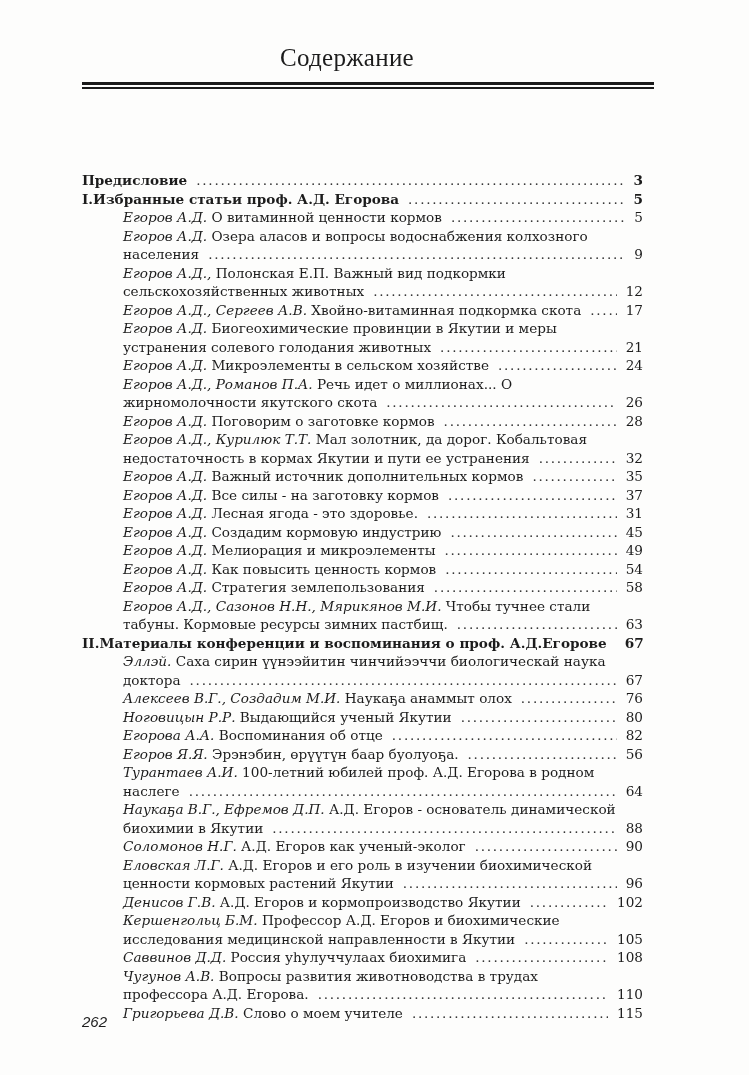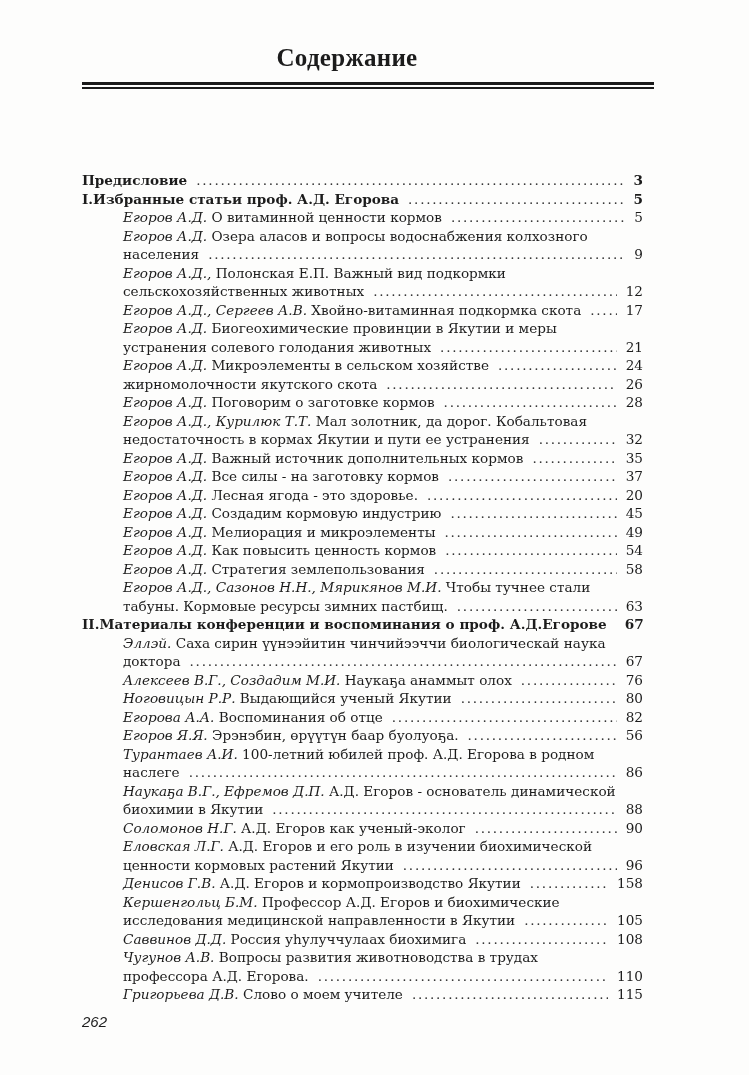--- a/index.html
+++ b/index.html
@@ -1,19 +1,19 @@
 <!DOCTYPE html>
 <html><head>
 <meta charset="utf-8">
 <style>
   html, body { margin:0; padding:0; }
   body { width:749px; height:1075px; background:#fdfdfc; position:relative; overflow:hidden;
          font-family:"DejaVu Serif", "Liberation Serif", serif; color:#1c1c1c; }
   .title { position:absolute; top:44px; left:0; width:694px; text-align:center;
-           font-family:"Liberation Serif", serif; font-size:25px; letter-spacing:0.3px;font-weight:bold; }
+           font-family:"Liberation Serif", serif; font-size:25px; letter-spacing:0.3px; }
   .rule { position:absolute; left:82px; width:572px; background:#1a1a1a; }
   .rule.r1 { top:82px; height:3px; }
   .rule.r2 { top:87px; height:2px; }
   .toc { position:absolute; top:171px; left:82px; width:561px; font-size:13.6px; line-height:18.5px; }
   .entry { position:relative; }
   .entry.section { font-weight:bold; }
   .entry.item { padding-left:41px; }
   .line { display:flex; align-items:flex-start; white-space:nowrap;gap:7px; }
   .line .txt { flex:0 0 auto; }
   .line .dots { flex:1 1 auto; overflow:hidden; margin:0 2px; letter-spacing:2px; color:#333; font-weight:normal; }
@@ -85,20 +85,21 @@
       </div>
     </div>
     <div class="entry item">
       <div class="line">
         <span class="txt"><span class="auth">Егоров А.Д.</span><span> Микроэлементы в сельском хозяйстве</span></span>
         <span class="dots"></span>
         <span class="pg">24</span>
       </div>
     </div>
     <div class="entry item">
+      <div class="first"><span class="auth">Егоров А.Д., Романов П.А.</span><span> Речь идет о миллионах... О</span></div>
       <div class="line">
         <span class="txt">жирномолочности якутского скота</span>
         <span class="dots"></span>
         <span class="pg">26</span>
       </div>
     </div>
     <div class="entry item">
       <div class="line">
         <span class="txt"><span class="auth">Егоров А.Д.</span><span> Поговорим о заготовке кормов</span></span>
         <span class="dots"></span>
@@ -124,21 +125,21 @@
       <div class="line">
         <span class="txt"><span class="auth">Егоров А.Д.</span><span> Все силы - на заготовку кормов</span></span>
         <span class="dots"></span>
         <span class="pg">37</span>
       </div>
     </div>
     <div class="entry item">
       <div class="line">
         <span class="txt"><span class="auth">Егоров А.Д.</span><span> Лесная ягода - это здоровье.</span></span>
         <span class="dots"></span>
-        <span class="pg">20</span>
+        <span class="pg">31</span>
       </div>
     </div>
     <div class="entry item">
       <div class="line">
         <span class="txt"><span class="auth">Егоров А.Д.</span><span> Создадим кормовую индустрию</span></span>
         <span class="dots"></span>
         <span class="pg">45</span>
       </div>
     </div>
     <div class="entry item">
@@ -211,21 +212,21 @@
         <span class="txt"><span class="auth">Егоров Я.Я.</span><span> Эрэнэбин, өрүүтүн баар буолуоҕа.</span></span>
         <span class="dots"></span>
         <span class="pg">56</span>
       </div>
     </div>
     <div class="entry item">
       <div class="first"><span class="auth">Турантаев А.И.</span><span> 100-летний юбилей проф. А.Д. Егорова в родном</span></div>
       <div class="line">
         <span class="txt">наслеге</span>
         <span class="dots"></span>
-        <span class="pg">86</span>
+        <span class="pg">64</span>
       </div>
     </div>
     <div class="entry item">
       <div class="first"><span class="auth">Наукаҕа В.Г., Ефремов Д.П.</span><span> А.Д. Егоров - основатель динамической</span></div>
       <div class="line">
         <span class="txt">биохимии в Якутии</span>
         <span class="dots"></span>
         <span class="pg">88</span>
       </div>
     </div>
@@ -241,21 +242,21 @@
       <div class="line">
         <span class="txt">ценности кормовых растений Якутии</span>
         <span class="dots"></span>
         <span class="pg">96</span>
       </div>
     </div>
     <div class="entry item">
       <div class="line">
         <span class="txt"><span class="auth">Денисов Г.В.</span><span> А.Д. Егоров и кормопроизводство Якутии</span></span>
         <span class="dots"></span>
-        <span class="pg">158</span>
+        <span class="pg">102</span>
       </div>
     </div>
     <div class="entry item">
       <div class="first"><span class="auth">Кершенгольц Б.М.</span><span> Профессор А.Д. Егоров и биохимические</span></div>
       <div class="line">
         <span class="txt">исследования медицинской направленности в Якутии</span>
         <span class="dots"></span>
         <span class="pg">105</span>
       </div>
     </div>

